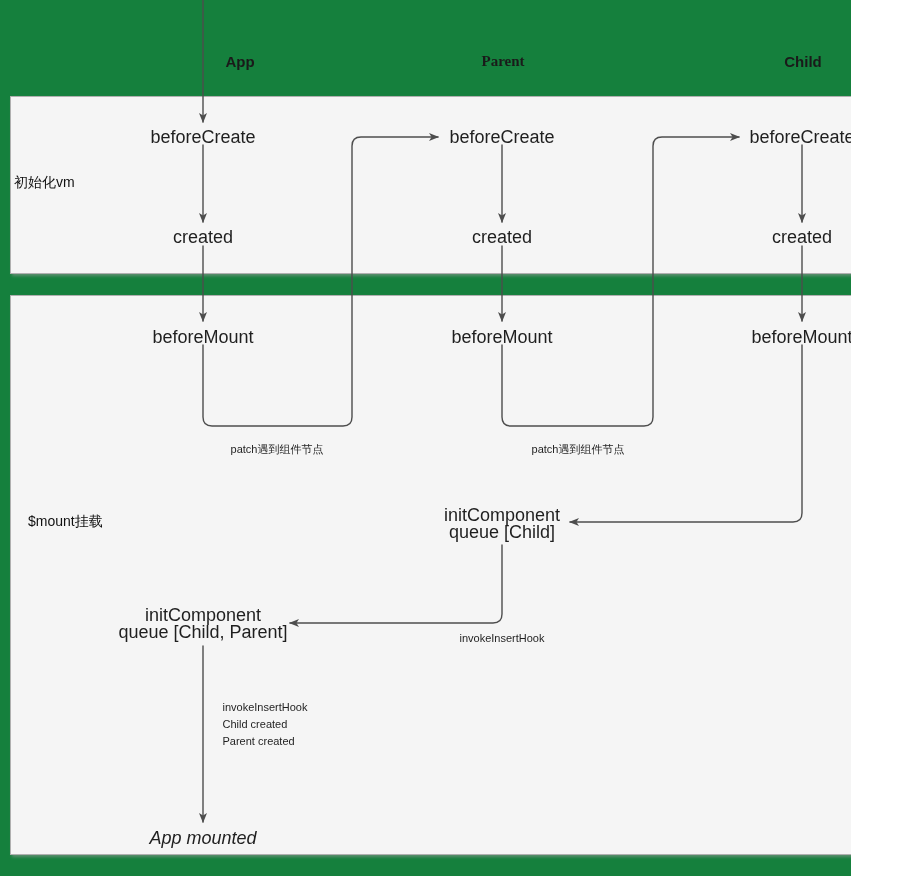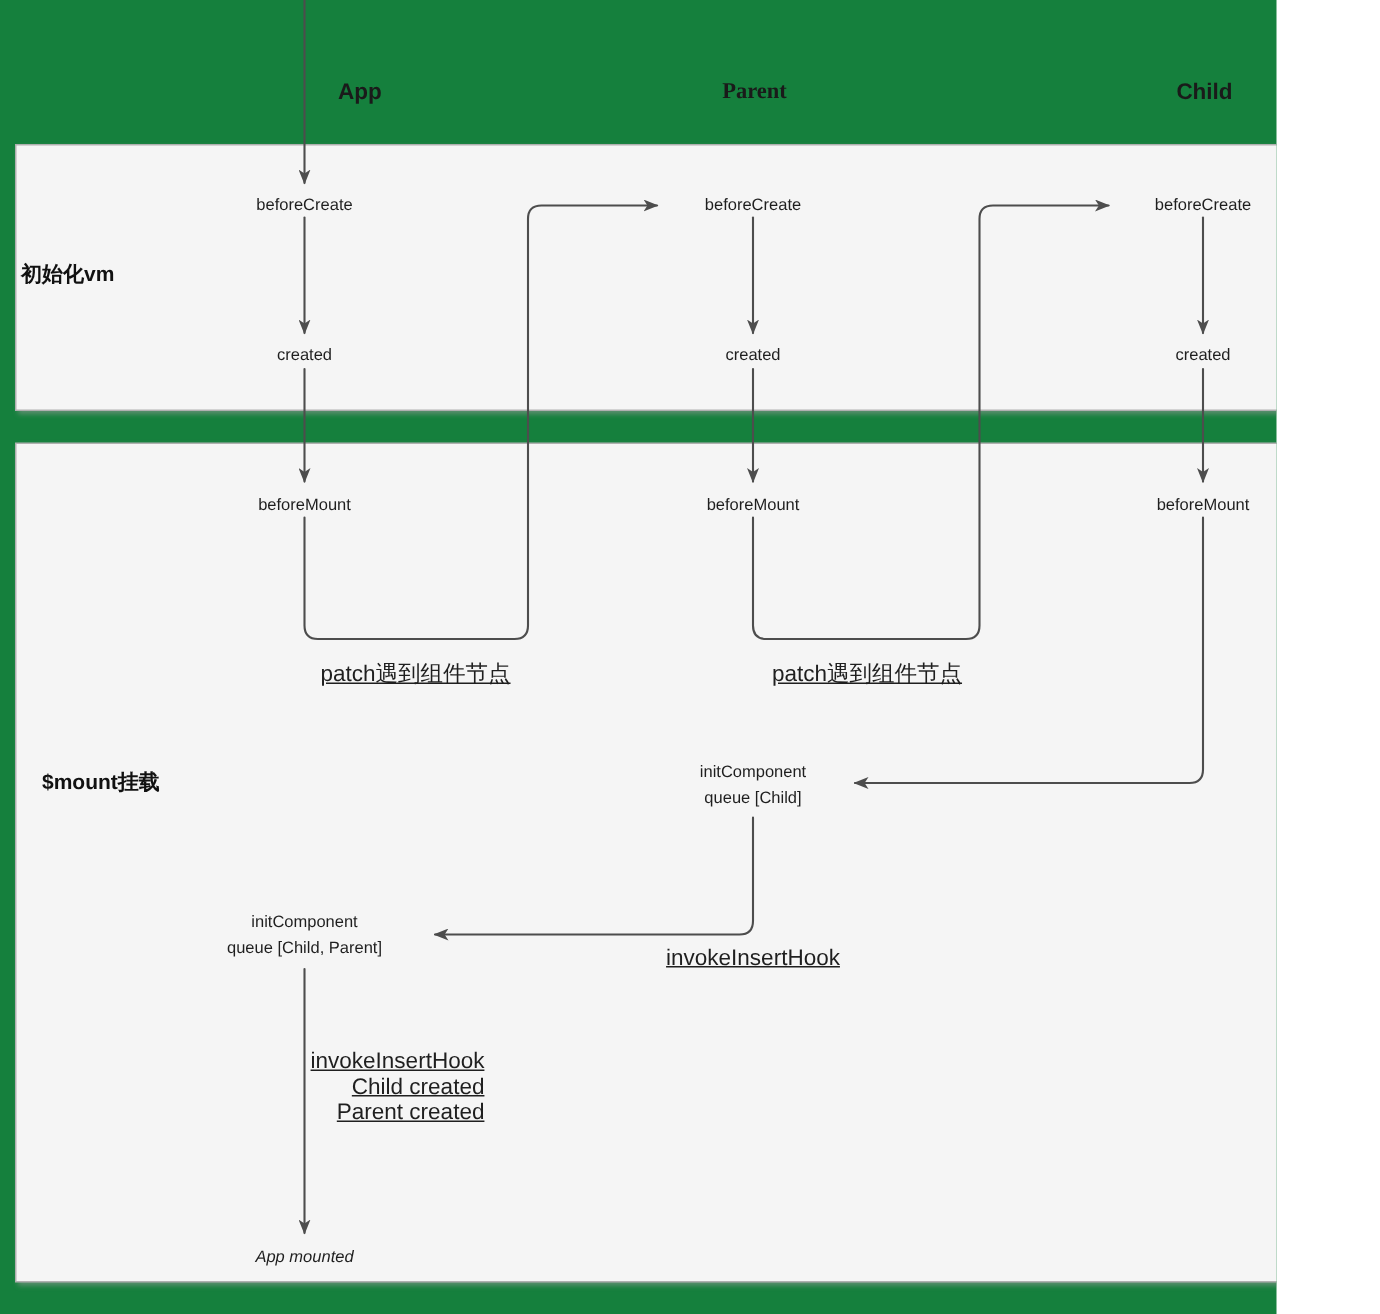--- a/index.html
+++ b/index.html
@@ -29,42 +29,41 @@
     font-size: 15px;
     font-weight: bold;
     color: #1a1a1a;
     transform: translate(-50%, 0);
     white-space: nowrap;
     text-align: center;
   }
   .phase-label {
     position: absolute;
     font-size: 14px;
-    font-weight: bold;
+    font-weight: normal;
     color: #111111;
     white-space: nowrap;
   }
   .node-label {
     position: absolute;
-    font-size: 11px;
+    font-size: 18px;
     color: #1f1f1f;
     transform: translate(-50%, 0);
     white-space: nowrap;
     text-align: center;
     line-height: 17px;
   }
   .edge-label {
     position: absolute;
-    font-size: 15px;
+    font-size: 11px;
     color: #1f1f1f;
     transform: translate(-50%, 0);
     white-space: nowrap;
-    text-align: right;
+    text-align: left;
     line-height: 17px;
-    text-decoration: underline;
   }
   .node-label.multiline, .edge-label.multiline {
     line-height: 17px;
   }
 </style>
 </head>
 <body>
 
 <div id="diagram-root">
 

